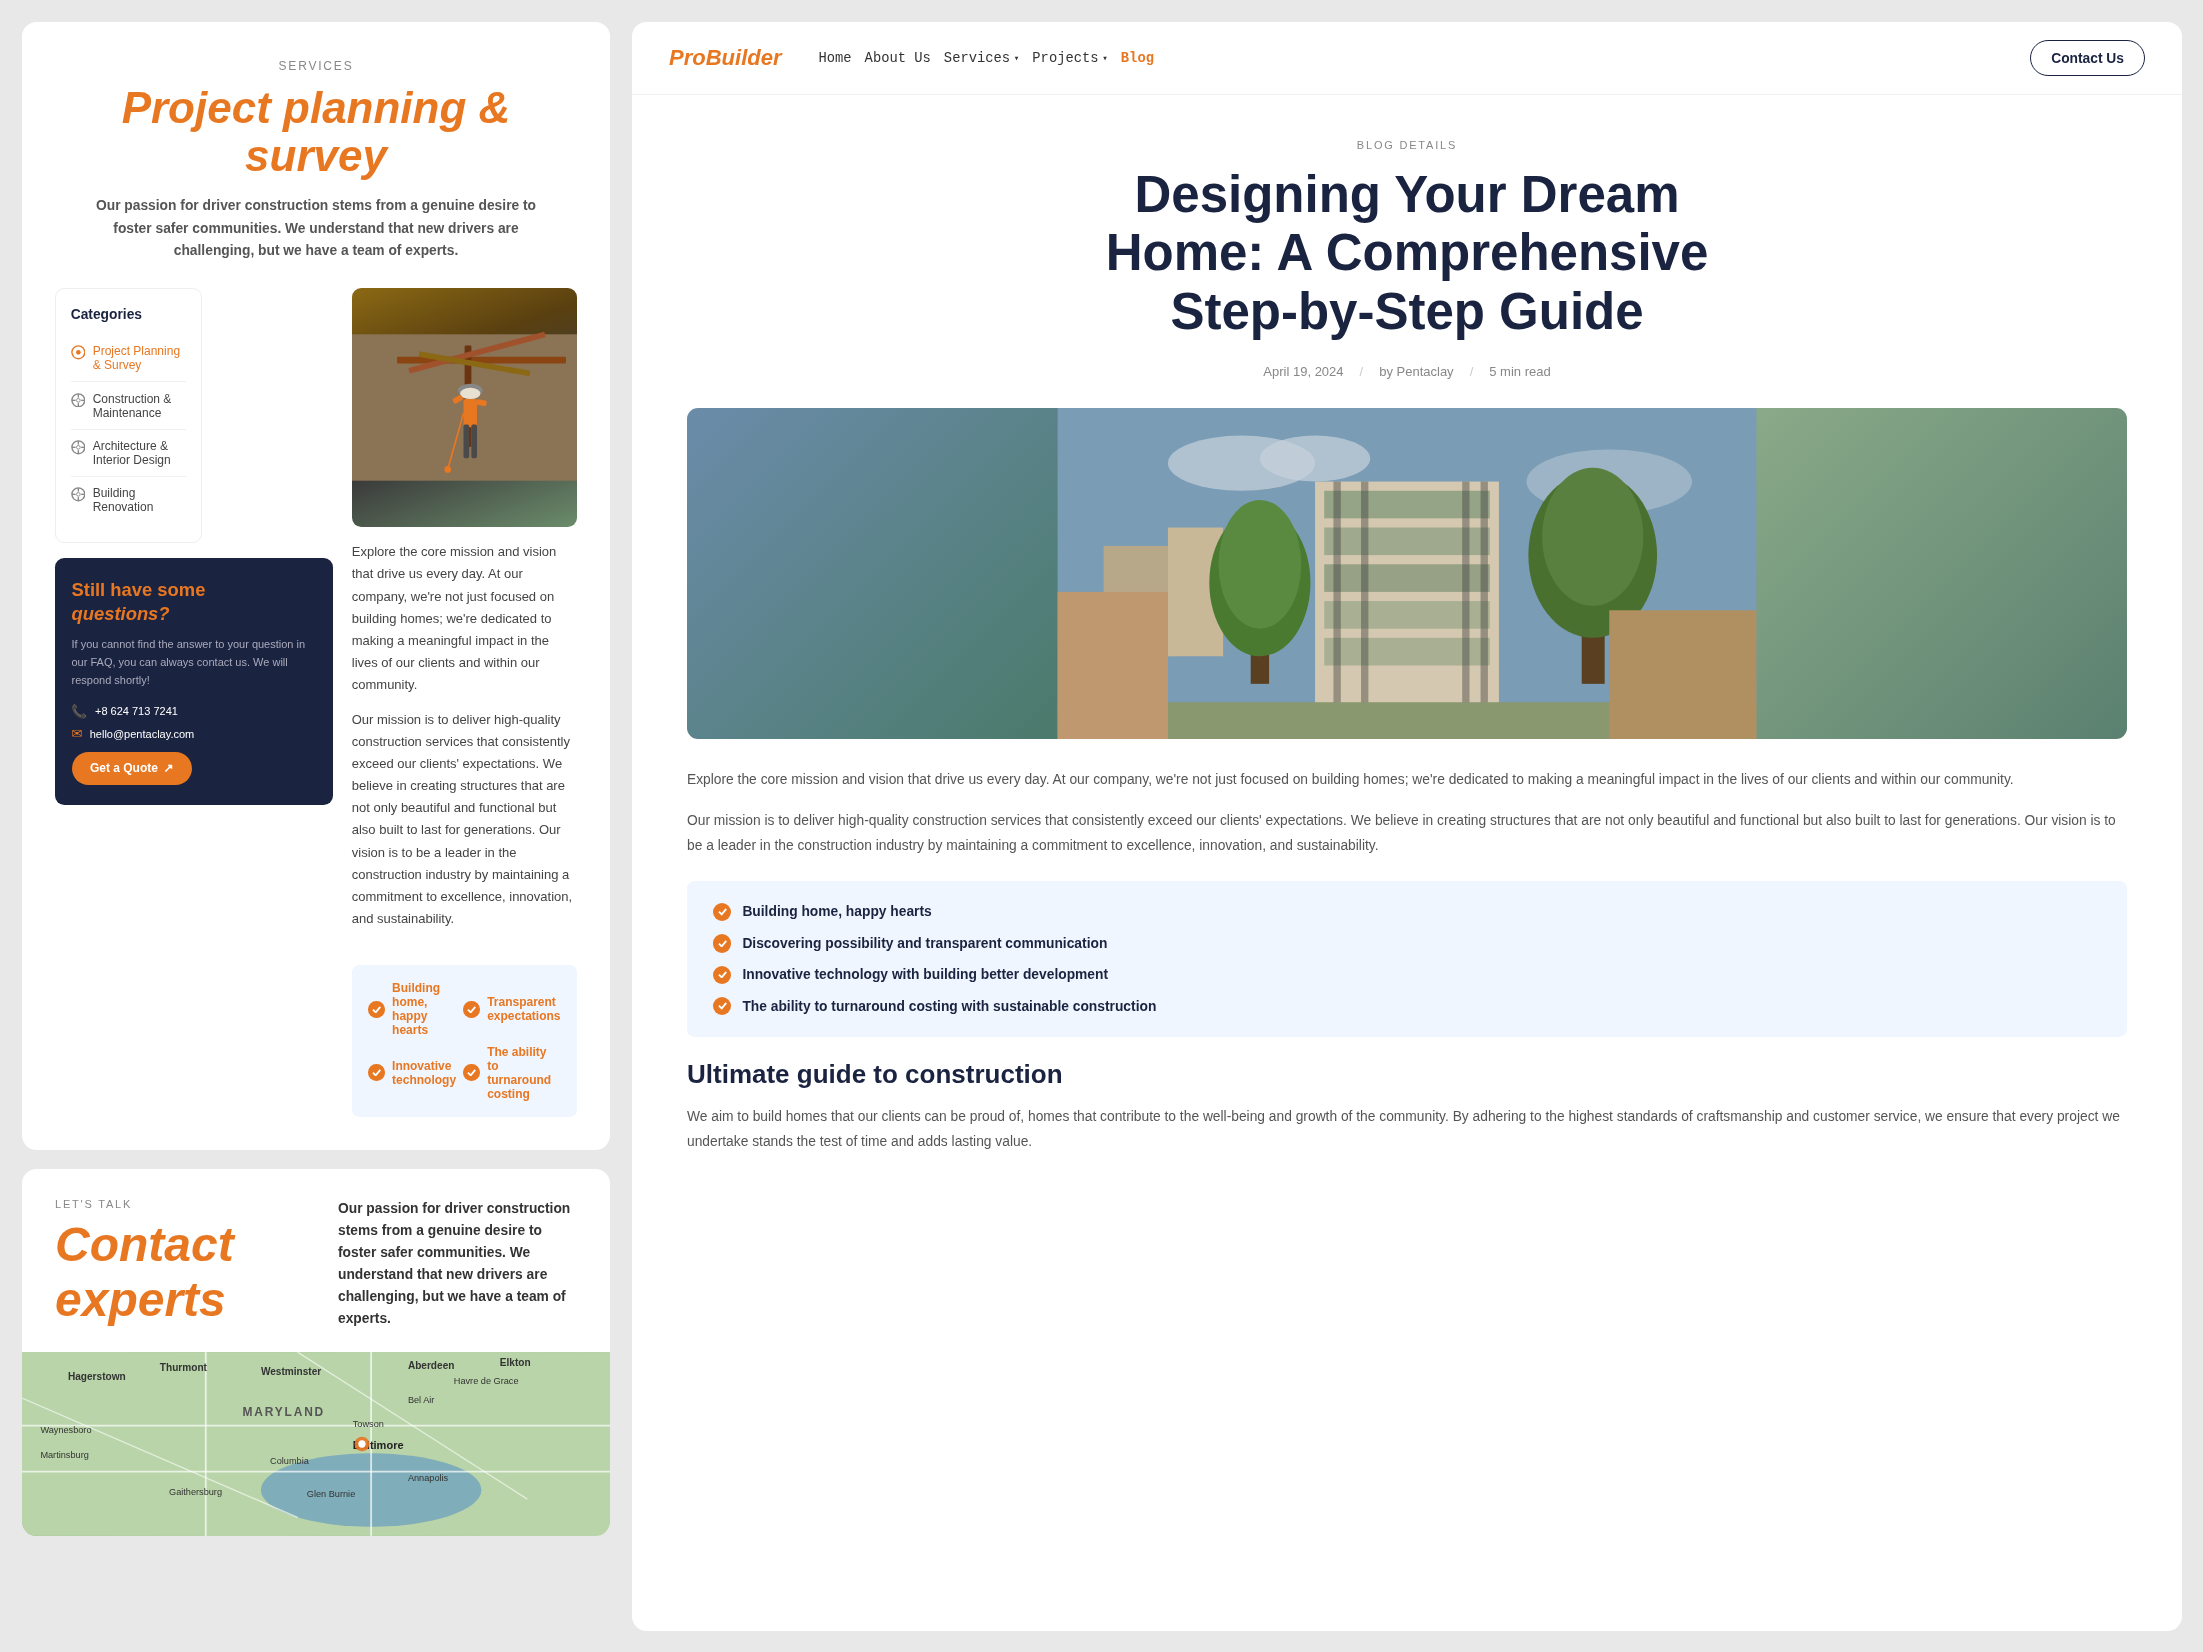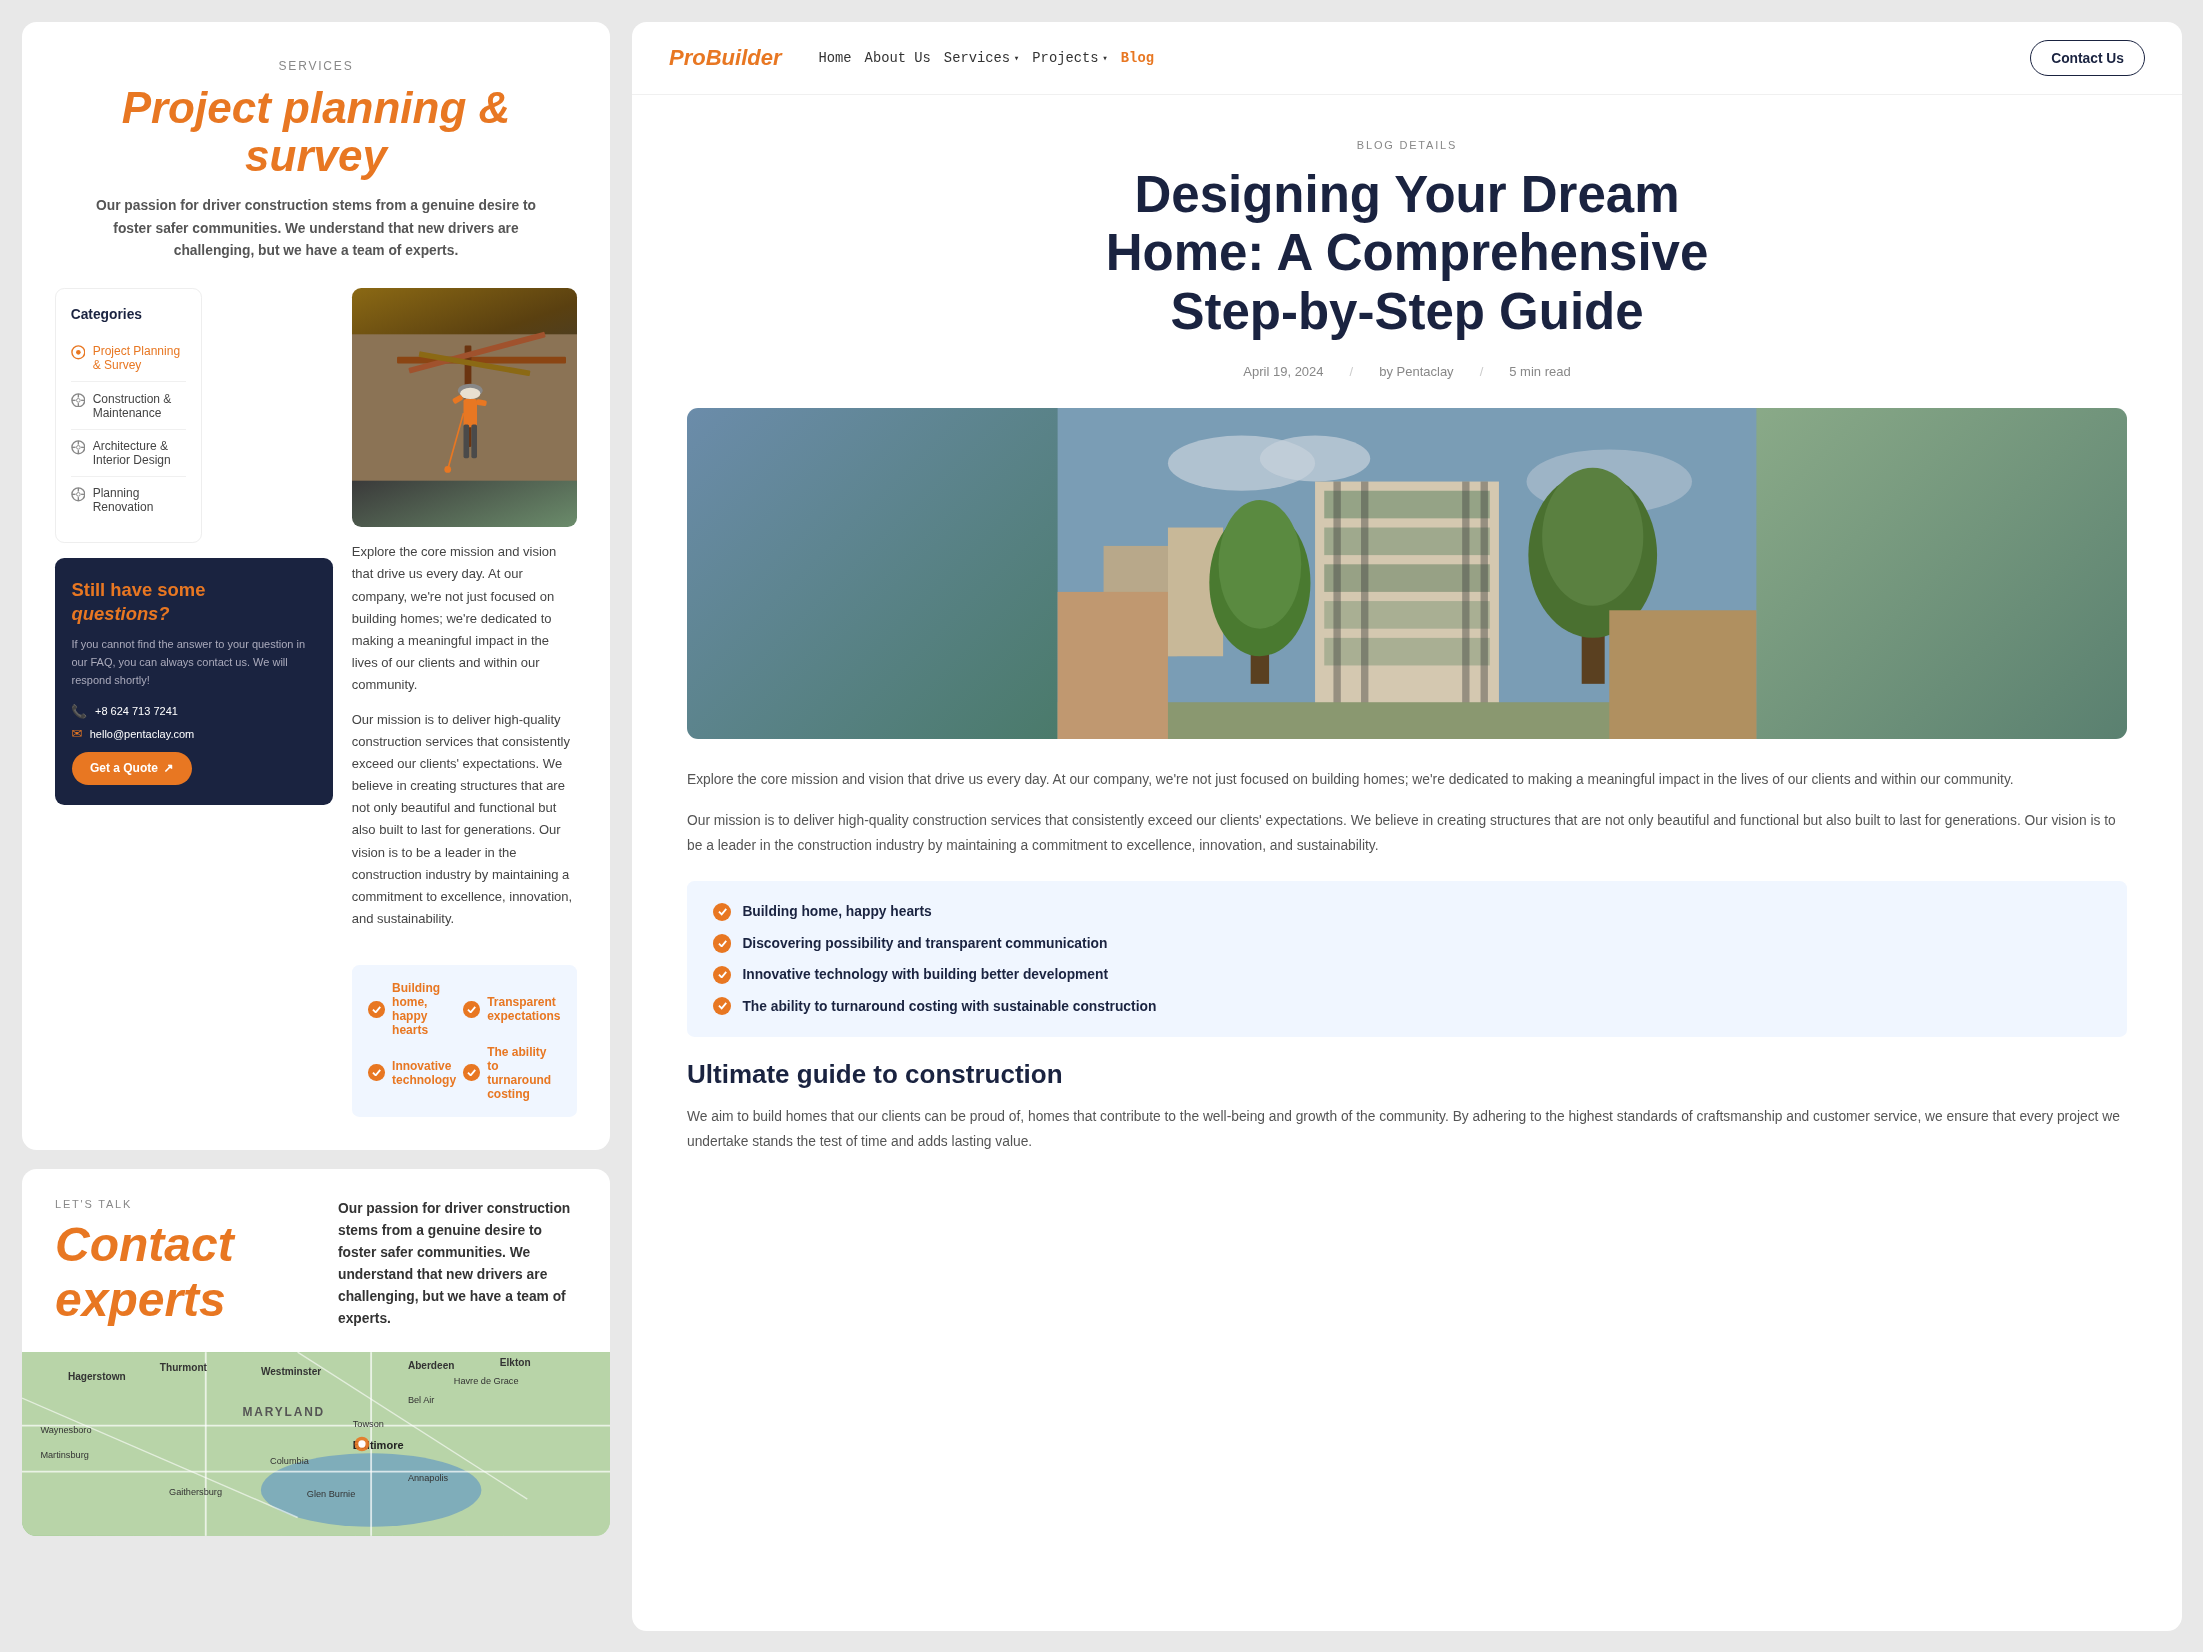--- a/index.html
+++ b/index.html
@@ -369,21 +369,21 @@
     }
 
     .blog-meta {
       text-align: center;
       font-size: 13px;
       color: #888;
       margin-bottom: 29px;
       display: flex;
       justify-content: center;
       align-items: center;
-      gap: 26px;
+      gap: 16px;
     }
 
     .blog-meta span { color: #888; }
     .blog-meta .divider { color: #ccc; }
 
     .blog-hero-img {
       width: 100%;
       height: 331px;
       border-radius: 11px;
       overflow: hidden;
@@ -499,21 +499,21 @@
           </div>
           <div class="category-item">
             <svg class="category-icon" viewBox="0 0 16 16">
               <circle cx="8" cy="8" r="7" fill="none" stroke="#888" stroke-width="1.5"></circle>
               <circle cx="8" cy="8" r="2" fill="none" stroke="#888" stroke-width="1"></circle>
               <line x1="8" y1="1" x2="8" y2="5" stroke="#888" stroke-width="1.5"></line>
               <line x1="8" y1="11" x2="8" y2="15" stroke="#888" stroke-width="1.5"></line>
               <line x1="1" y1="8" x2="5" y2="8" stroke="#888" stroke-width="1.5"></line>
               <line x1="11" y1="8" x2="15" y2="8" stroke="#888" stroke-width="1.5"></line>
             </svg>
-            <span>Planning Renovation</span>
+            <span>Building Renovation</span>
           </div>
         </div>
 
         <div class="questions-box">
           <h3>
             <span>Still have some</span><br>
             <span style="color:#e87722;font-style:italic;">questions?</span>
           </h3>
           <p>If you cannot find the answer to your question in our FAQ, you can always contact us. We will respond shortly!</p>
           <div class="contact-item">

